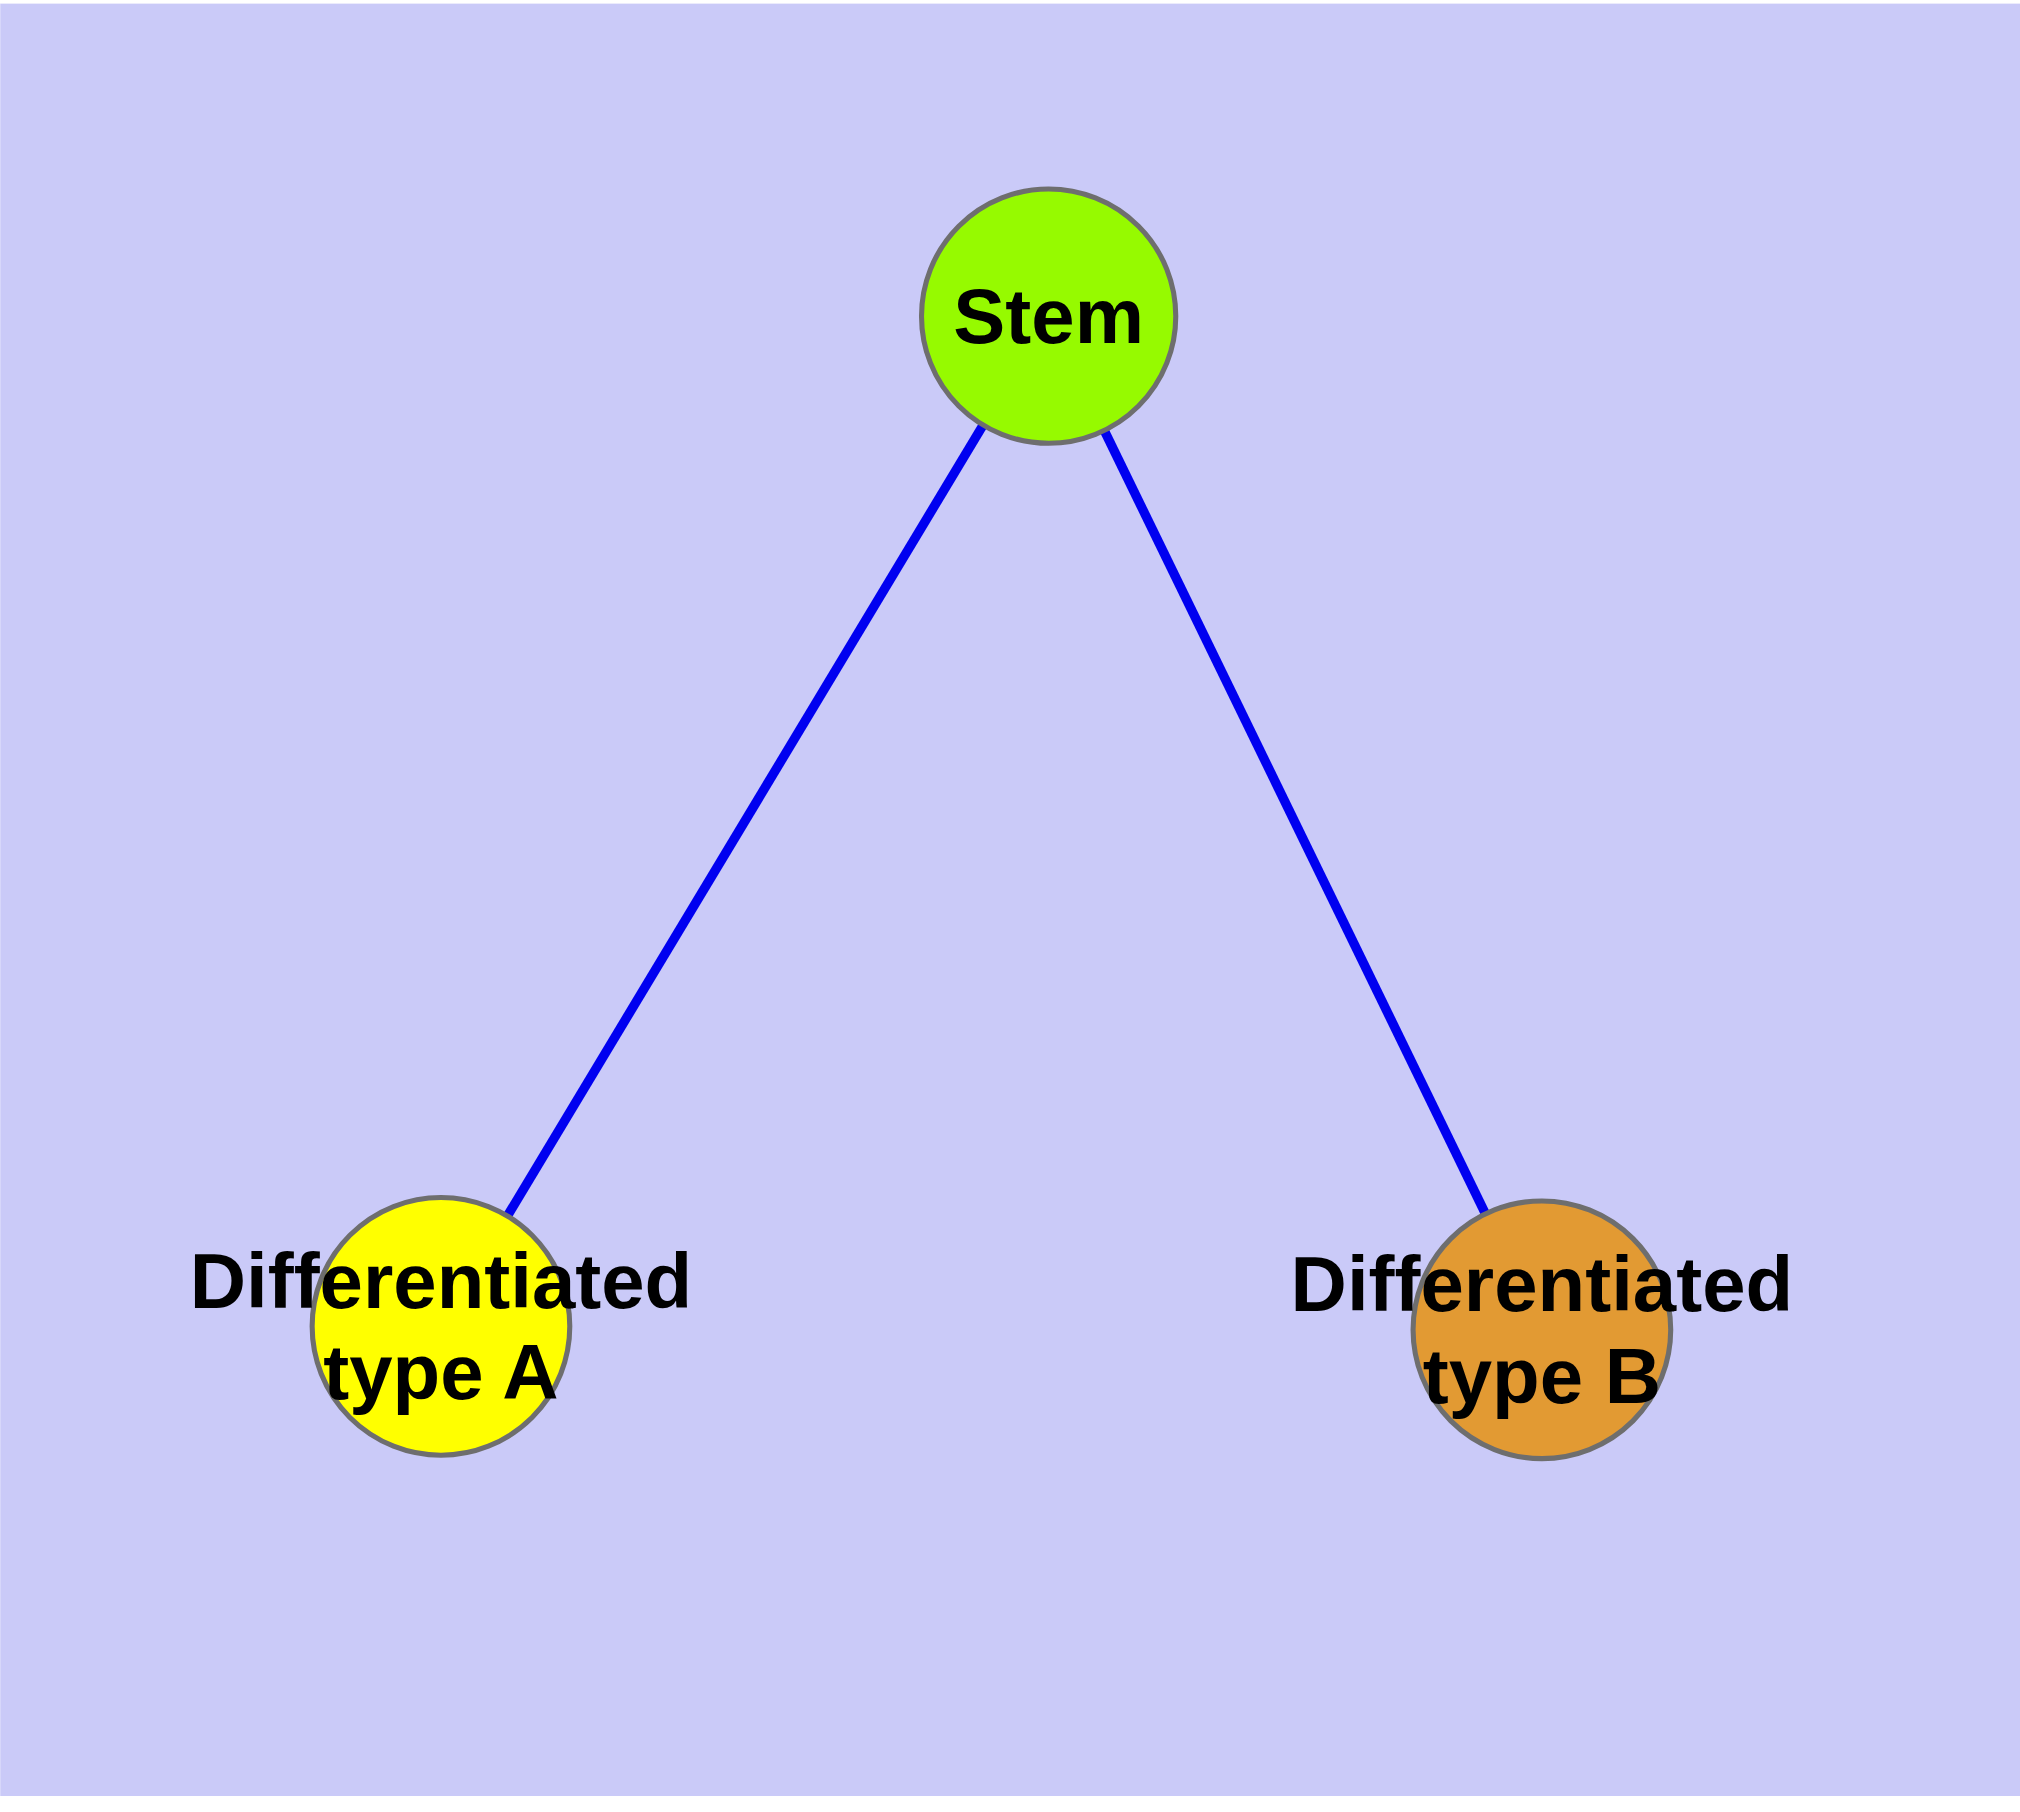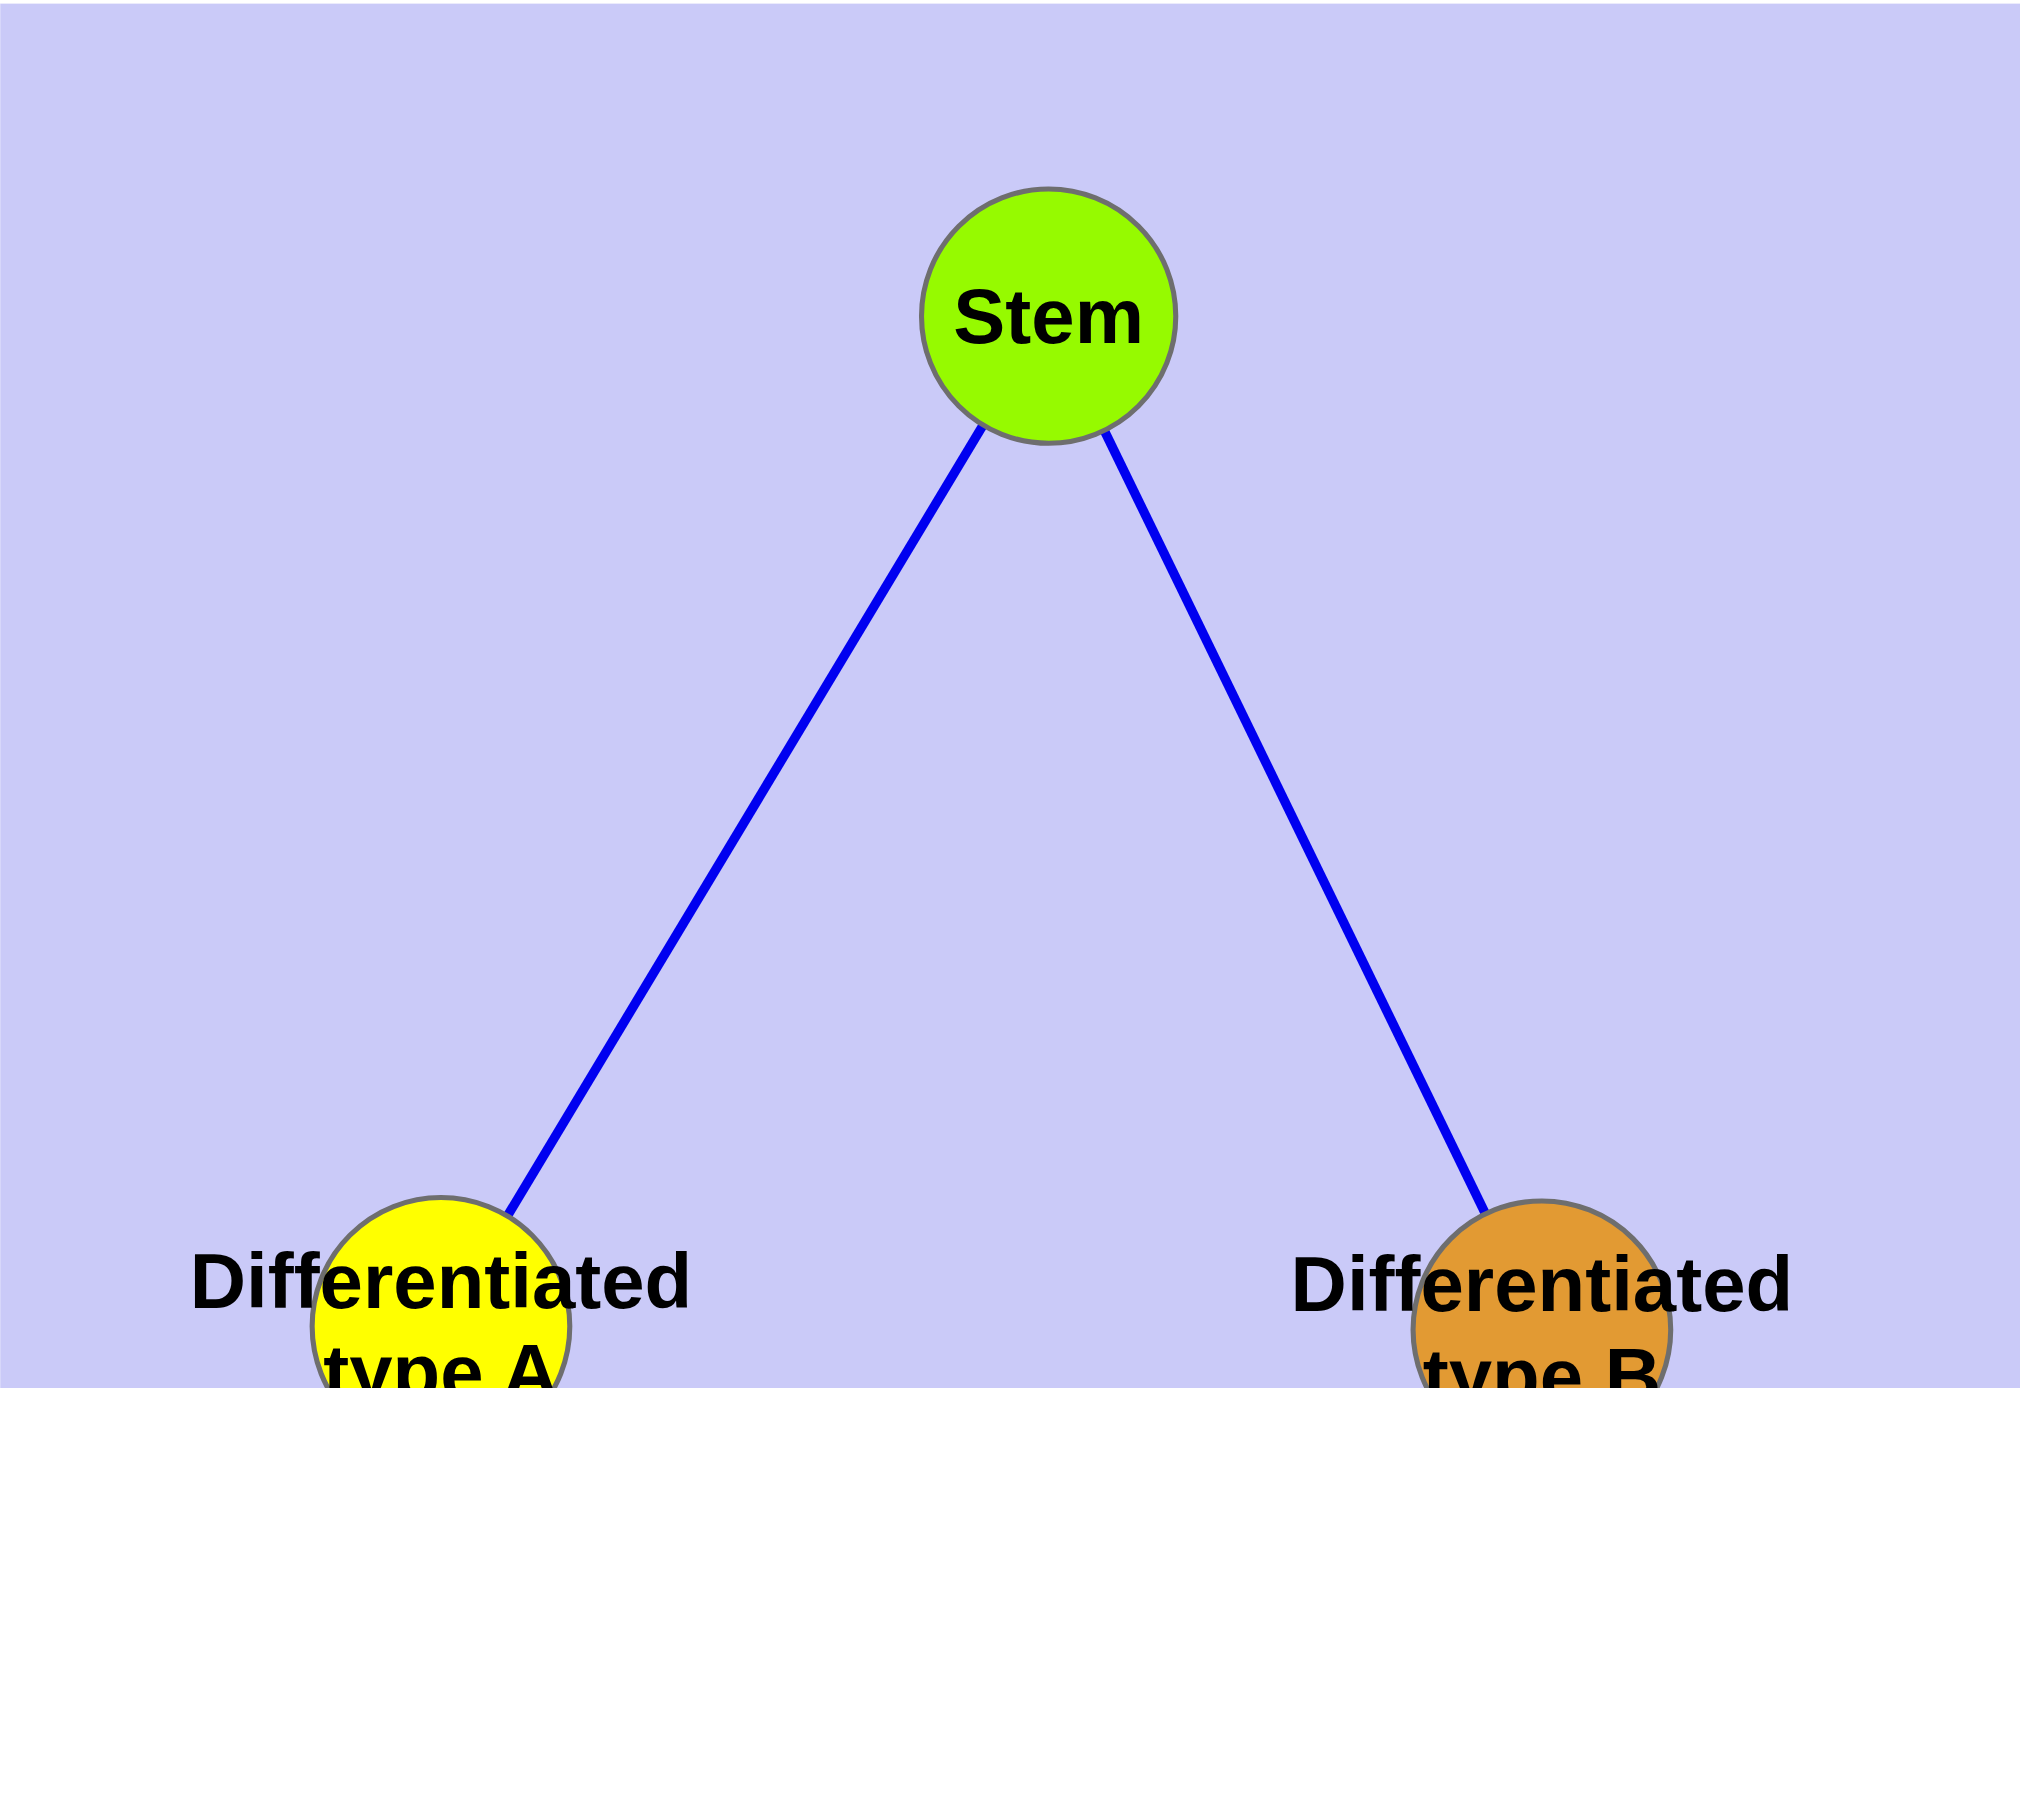--- a/index.html
+++ b/index.html
@@ -3,21 +3,21 @@
 <meta charset="utf-8">
 <style>
   html, body {
     margin: 0;
     padding: 0;
     background: #ffffff;
   }
   .stage {
     position: relative;
     width: 2021px;
-    height: 1388px;
+    height: 1796px;
     background: #ffffff;
     overflow: hidden;
     font-family: "Liberation Sans", sans-serif;
   }
   svg.graph-svg {
     display: block;
     position: absolute;
     left: 0;
     top: 0;
   }

